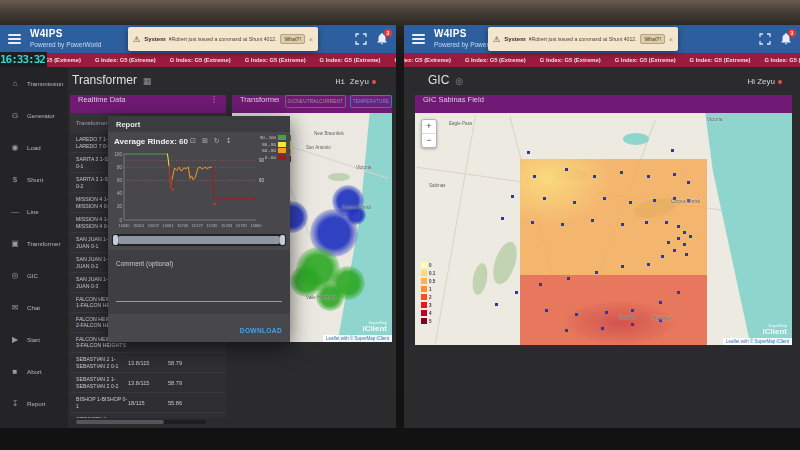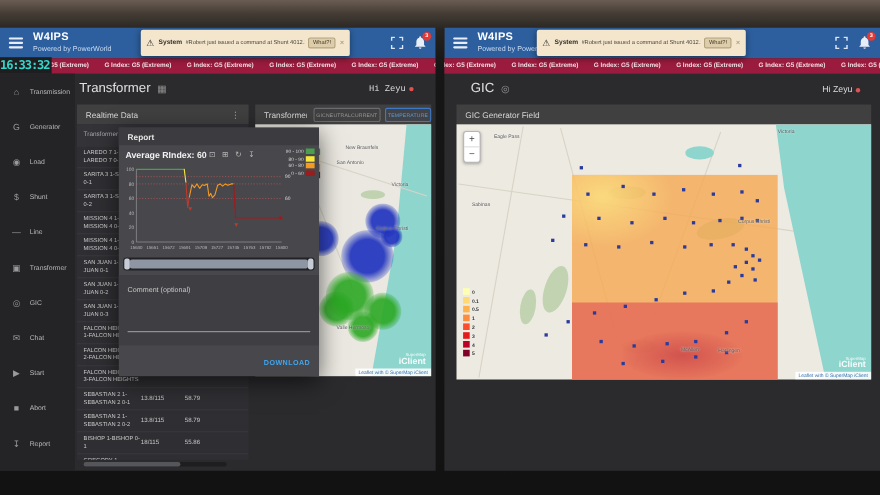--- a/index.html
+++ b/index.html
@@ -34,21 +34,21 @@
   .pgtitle{position:absolute;font-size:12px;color:#e0e0e0;}
   .pgicon{font-size:9px;color:#8f8f8f;margin-left:6px;}
   .greet{position:absolute;font-size:8px;color:#dcdcdc;}
   .gdot{display:inline-block;width:4px;height:4px;border-radius:50%;background:#e05252;margin-left:3px;vertical-align:middle;}
   
   .sidebar{position:absolute;left:0;top:42px;width:68px;bottom:0;background:#242427;}
   .side-item{display:flex;align-items:center;height:32px;cursor:pointer;}
   .side-ic{width:10px;margin-left:10px;font-size:8px;color:#9a9a9a;text-align:center;}
   .side-lb{margin-left:7px;font-size:6.2px;color:#b9b9b9;}
   
-  .cardhead{position:absolute;height:18px;background:#404040;display:flex;align-items:center;}
+  .cardhead{position:absolute;height:18px;background:#701a75;display:flex;}
   .cardtitle{font-size:7.5px;color:#d5d5d5;margin-left:8px;white-space:nowrap;overflow:hidden;}
   .more{margin-left:auto;margin-right:8px;font-size:8px;color:#bbb;cursor:pointer;}
   .chip{font-size:4.6px;letter-spacing:.2px;border-radius:2px;height:11px;line-height:11px;
         text-align:center;cursor:pointer;white-space:nowrap;overflow:hidden;}
   
   .thead{position:absolute;background:#333338;border-bottom:1px solid #45454a;display:flex;align-items:center;}
   .thead span{font-size:5.8px;color:#a9a9a9;margin-left:6px;}
   .trow{display:flex;height:19px;border-bottom:1px solid rgba(255,255,255,.05);align-items:center;cursor:pointer;}
   .tc-name{width:52px;padding-left:6px;font-size:5.2px;line-height:6.4px;color:#c9c9c9;
            overflow:hidden;max-height:13px;}
@@ -430,21 +430,21 @@
 
   <div class="pgtitle" style="left:24px;top:48px;">
     <span>GIC</span><span class="pgicon">◎</span>
   </div>
   <div class="greet" style="right:18px;top:52px;">
     <span>Hi Zeyu</span><span class="gdot"></span>
   </div>
 
   <div>
     <div class="cardhead" style="left:11px;top:70px;width:377px;">
-      <span class="cardtitle">GIC Generator Field</span>
+      <span class="cardtitle">GIC Sabinas Field</span>
     </div>
     <div class="map" id="map-right" style="left:11px;top:88px;width:377px;height:232px;background:#edeae2;">
       <div class="groad" style="left:40px;top:0;width:1px;height:232px;transform:rotate(10deg);"></div>
       <div class="groad" style="left:0;top:80px;width:377px;height:1px;transform:rotate(8deg);"></div>
       <div class="groad" style="left:200px;top:0;width:1px;height:232px;transform:rotate(20deg);"></div>
       <div class="groad" style="left:120px;top:0;width:1px;height:200px;transform:rotate(-15deg);"></div>
       <div class="gpatch" style="left:138px;top:56px;width:34px;height:12px;"></div>
       <div class="gpatch" style="left:218px;top:86px;width:44px;height:18px;transform:rotate(-12deg);"></div>
       <div class="gpatch" style="left:80px;top:128px;width:20px;height:44px;transform:rotate(18deg);"></div>
       <div class="gpatch" style="left:58px;top:150px;width:14px;height:32px;transform:rotate(10deg);"></div>

